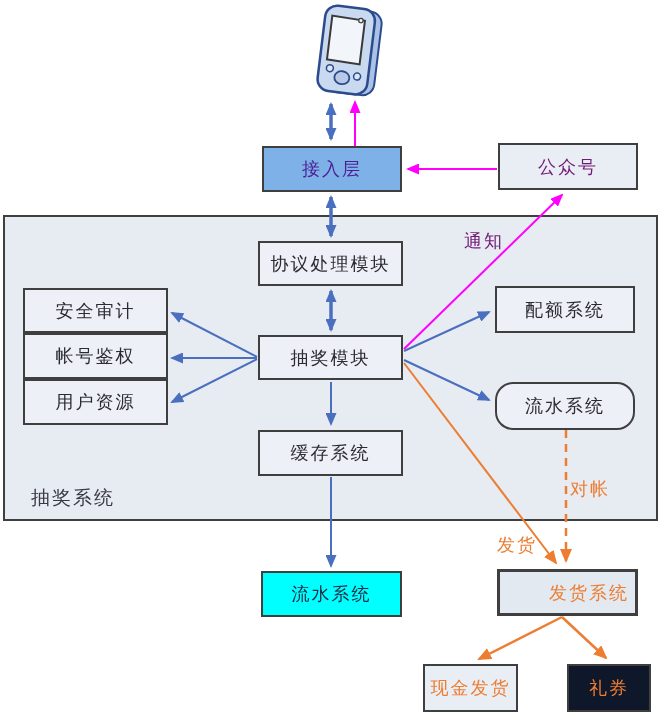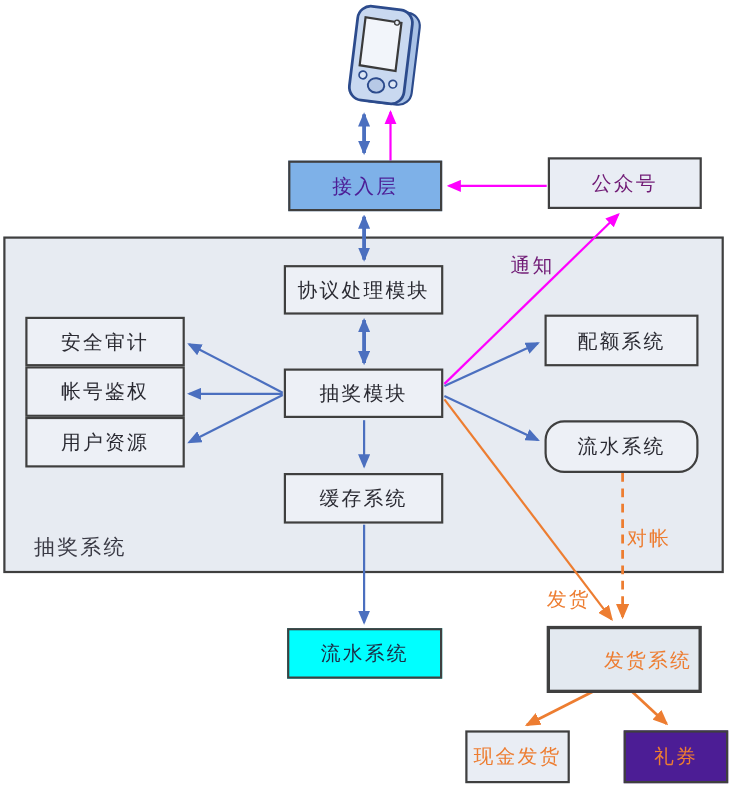--- a/index.html
+++ b/index.html
@@ -125,29 +125,29 @@
   </div>
 
   <div class="node" style="left:258px;top:430px;width:145px;height:46px;">
     <span>缓存系统</span>
   </div>
 
   <div class="node accent-cyan" style="left:261px;top:571px;width:141px;height:46px;color:#1d2b45;">
     <span>流水系统</span>
   </div>
 
-  <div class="node txt-orange" style="left:497px;top:569px;width:141px;height:61px;background:#e3e9f0;border-width:3px;padding-left:43px;">
+  <div class="node txt-orange" style="left:497px;top:569px;width:141px;height:47px;background:#e3e9f0;border-width:3px;padding-left:43px;">
     <span>发货系统</span>
   </div>
 
   <div class="node txt-orange" style="left:423px;top:664px;width:95px;height:48px;background:#e9edf4;">
     <span>现金发货</span>
   </div>
 
-  <div class="node txt-orange" style="left:567px;top:664px;width:95px;height:48px;background:#4c1d95;">
+  <div class="node txt-orange" style="left:567px;top:664px;width:84px;height:48px;background:#0f172a;">
     <span>礼券</span>
   </div>
 
   <div class="lbl txt-magenta" style="left:464px;top:229px;">通知</div>
   <div class="lbl txt-orange" style="left:570px;top:477px;">对帐</div>
   <div class="lbl txt-orange" style="left:497px;top:533px;">发货</div>
 
 </div>
 
 </body></html>

